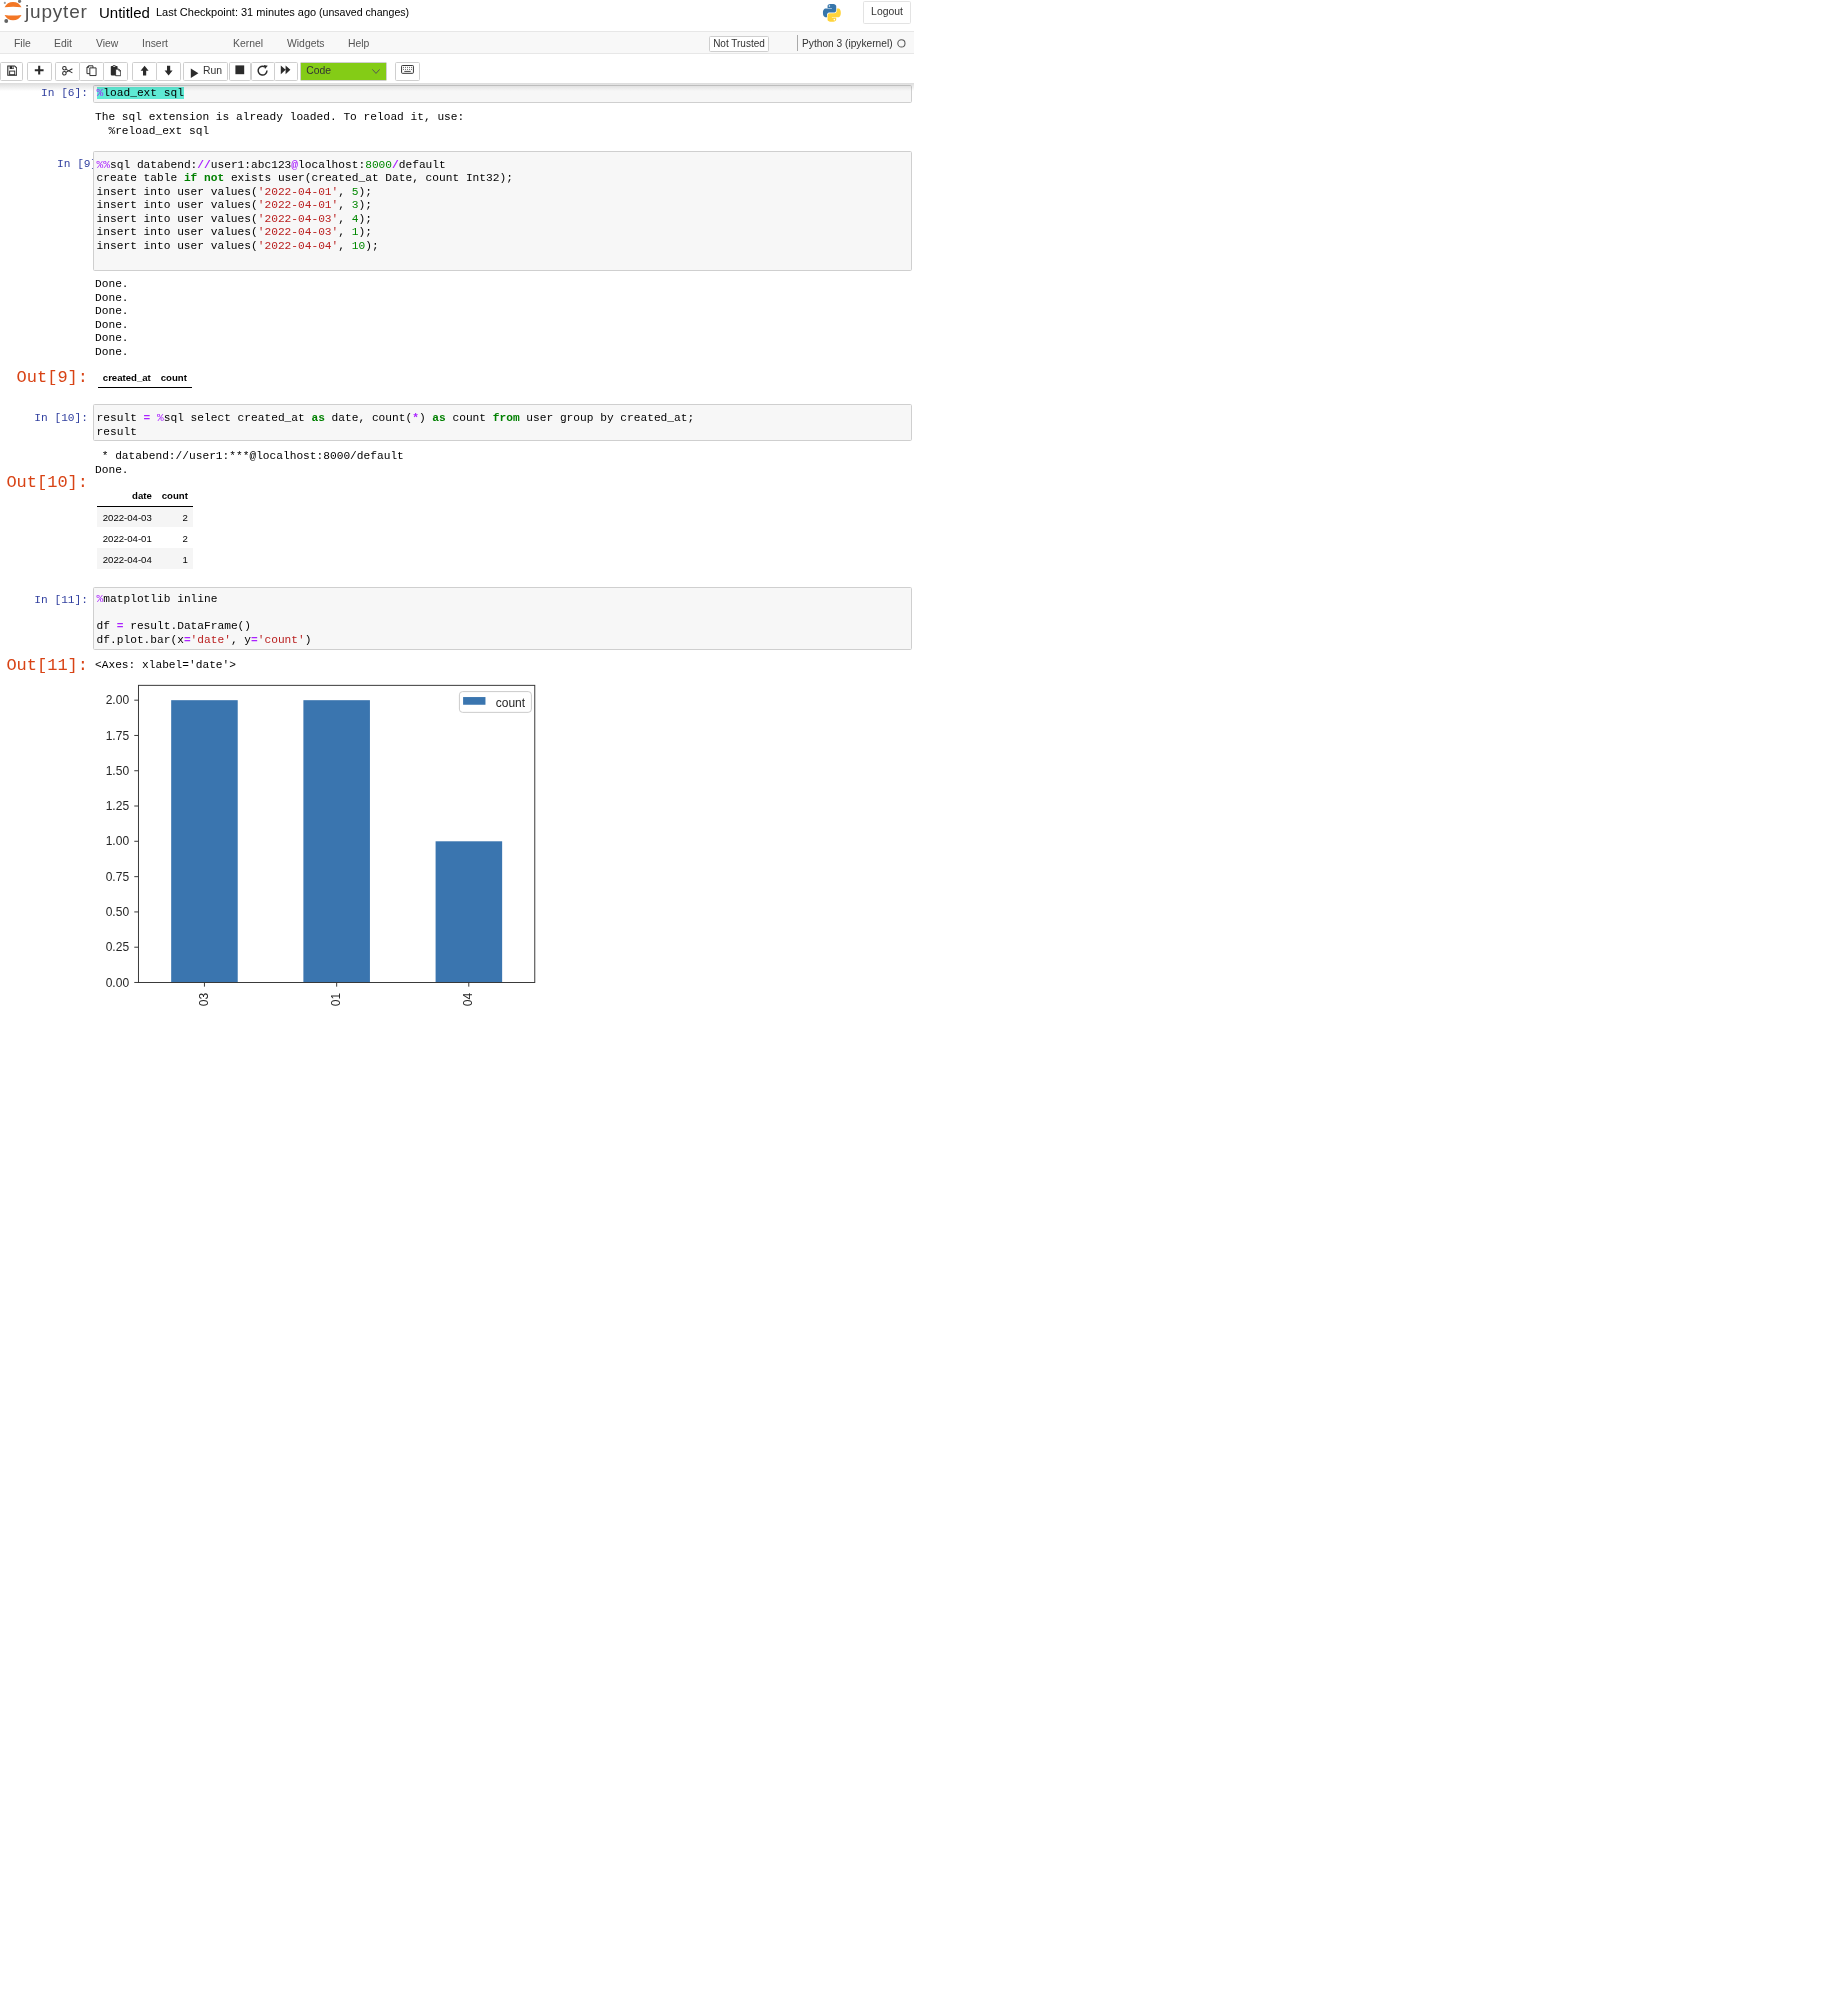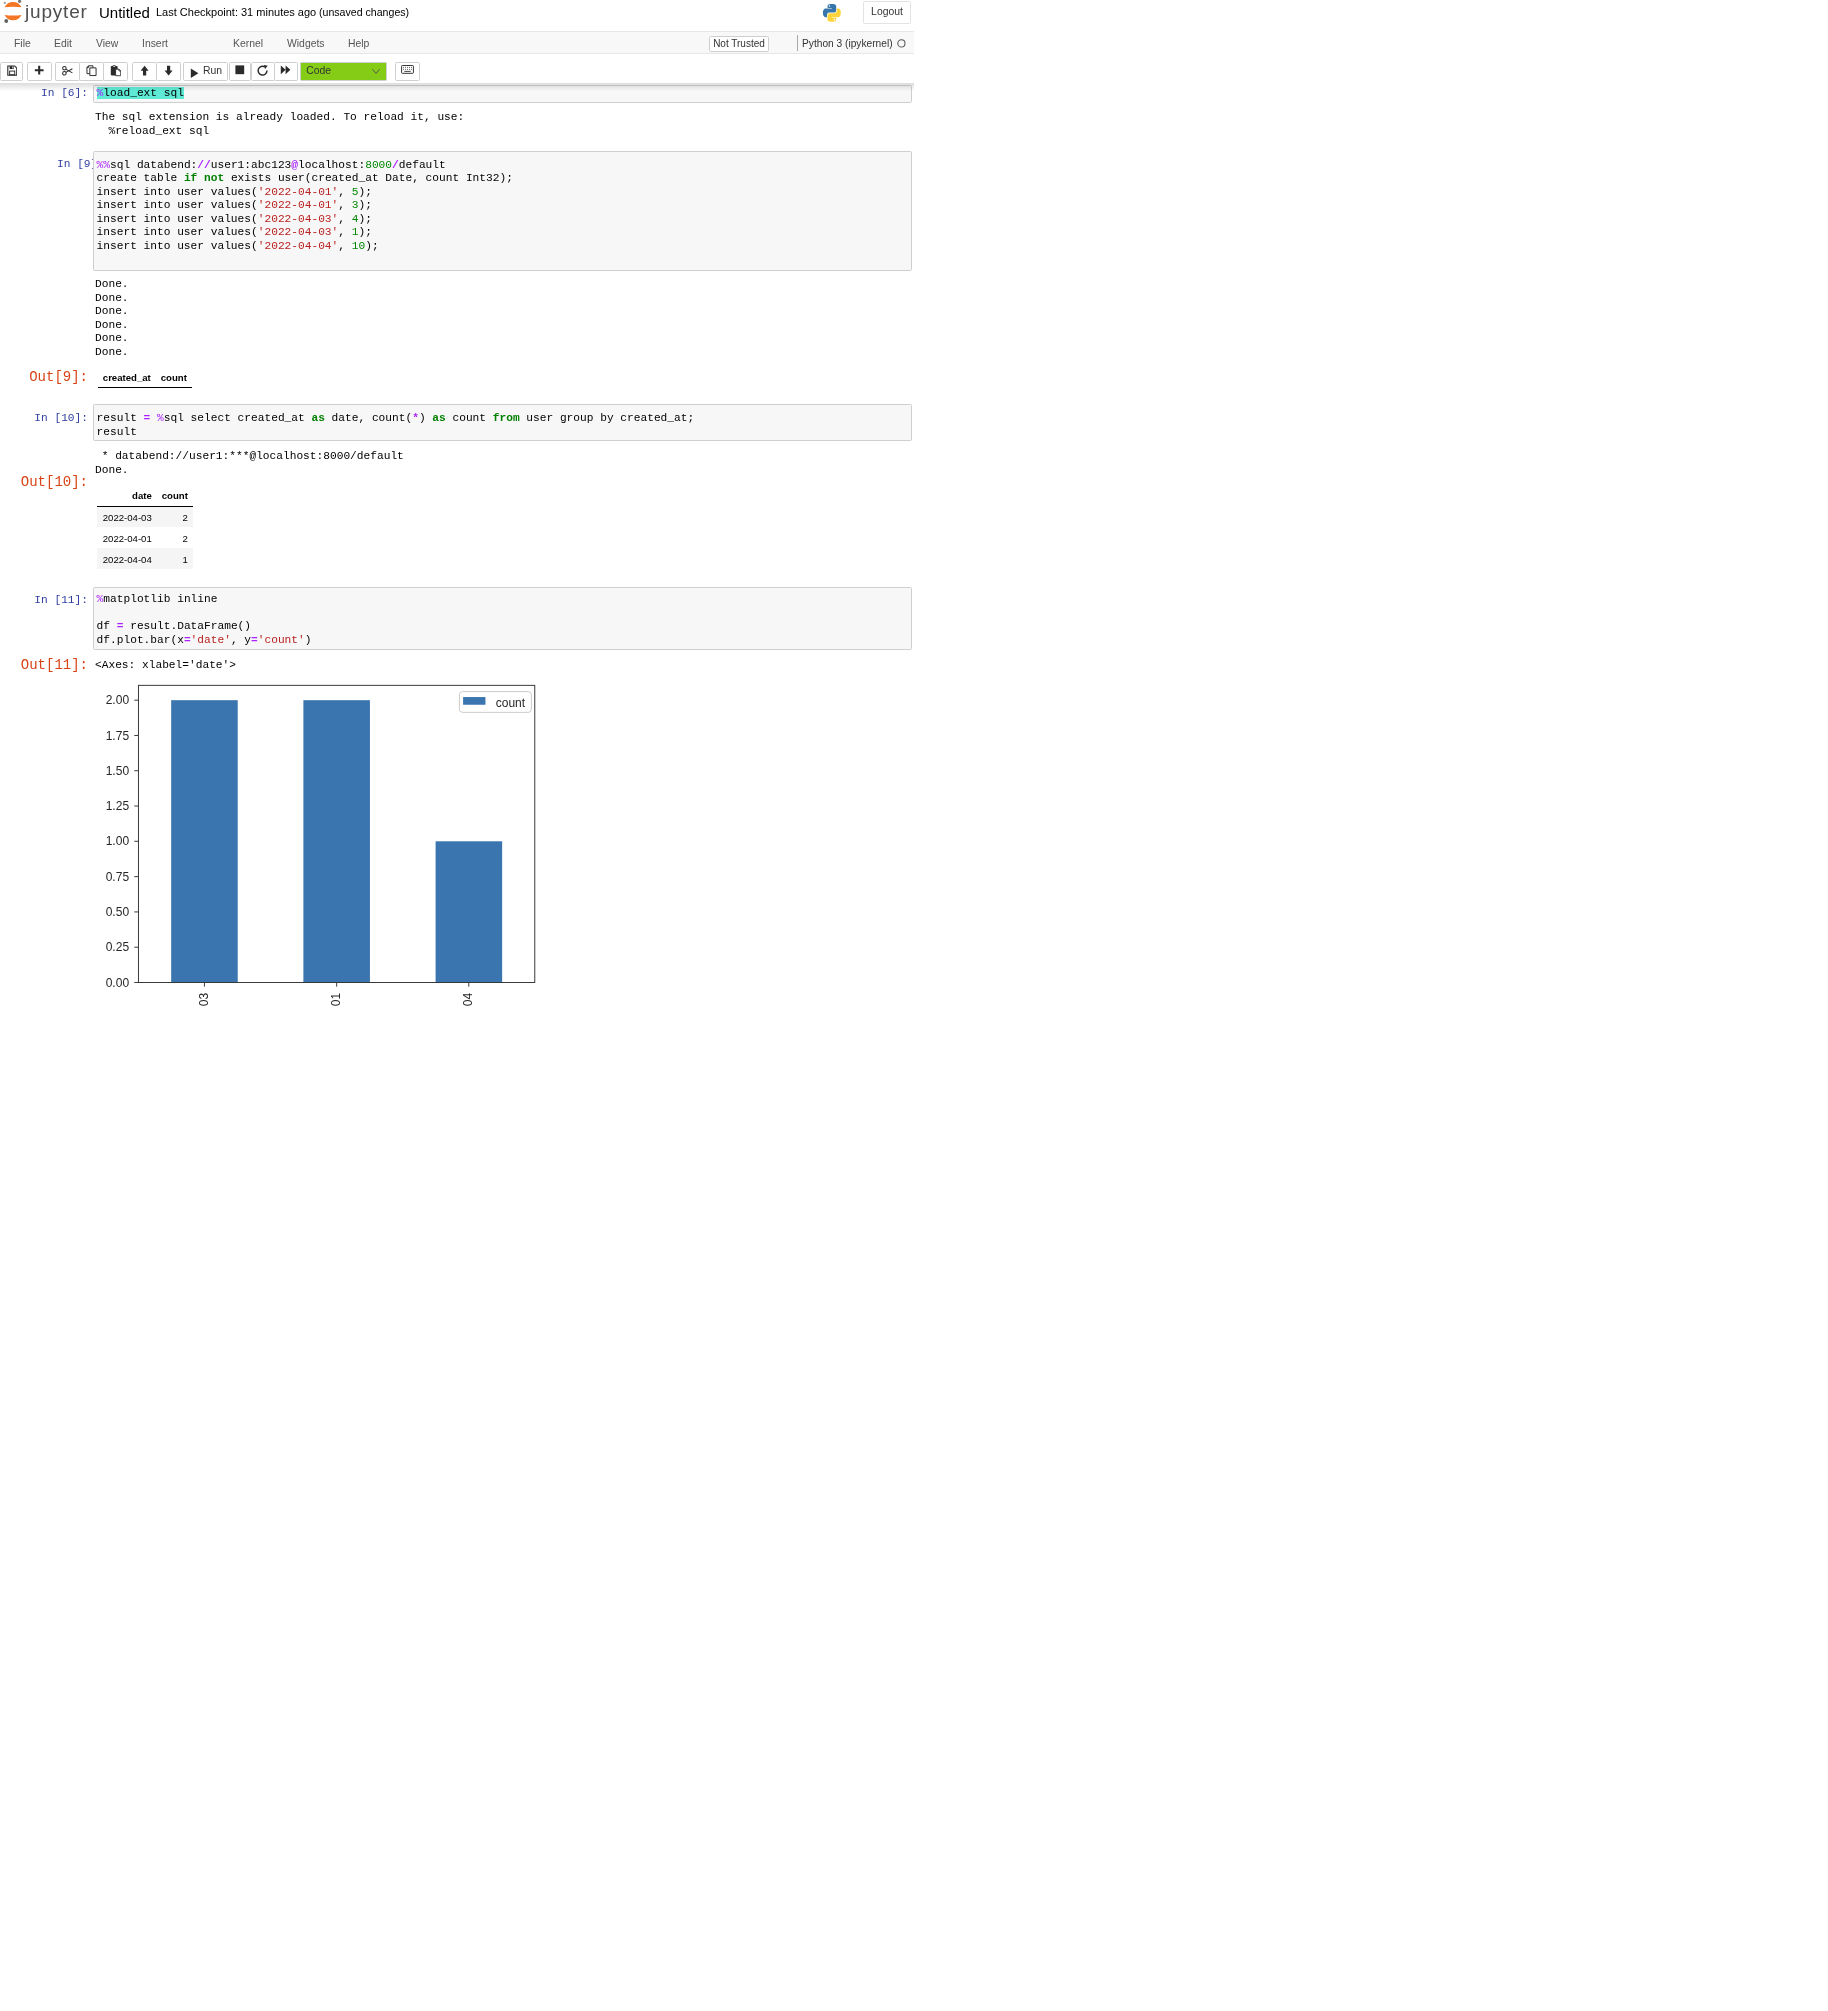--- a/index.html
+++ b/index.html
@@ -15,21 +15,21 @@
 .nm { color:#080; }
 
 #hdr { position:absolute; left:0; top:0; width:914px; height:31px; background:#fff; }
 #menubar { position:absolute; left:0; top:31px; width:914px; height:23px; background:#f8f8f8; border-top:0.8px solid #e7e7e7; border-bottom:0.8px solid #e7e7e7; box-sizing:border-box; }
 .mitem { position:absolute; top:38px; font-size:10.4px; color:#555; }
 #toolbar { position:absolute; left:0; top:55px; width:914px; height:29px; background:#fff; }
 .tbtn { position:absolute; top:62px; height:17px; background:#fff; border:0.8px solid #cfcfcf; border-radius:1.6px; }
 .tbtn svg { display:block; margin:2.4px auto 0; }
 
 .inp { position:absolute; left:0; width:88px; text-align:right; font-family:"Liberation Mono",monospace; font-size:11.2px; line-height:13.6px; color:#303F9F; white-space:pre;}
-.outp { position:absolute; left:0; width:88px; text-align:right; font-family:"Liberation Mono",monospace; font-size:14px; line-height:13.6px; color:#D84315; white-space:pre;}
+.outp { position:absolute; left:0; width:88px; text-align:right; font-family:"Liberation Mono",monospace; font-size:17px; line-height:13.6px; color:#D84315; white-space:pre;}
 
 .cbox { position:absolute; left:93px; width:819px; background:#f7f7f7; border:0.8px solid #cfcfcf; border-radius:1.6px; box-sizing:border-box; }
 .cbox .code { padding-left:2.6px; }
 .otext { position:absolute; left:95px; color:#000; }
 
 table.rt { border-collapse:collapse; border:none; font-size:9.6px; color:#000; }
 table.rt th { font-weight:bold; }
 table.rt th, table.rt td { text-align:right; vertical-align:middle; padding:2.4px 4.8px 0 4.8px; }
 table.rt thead { border-bottom:0.8px solid #000; }
 </style>

